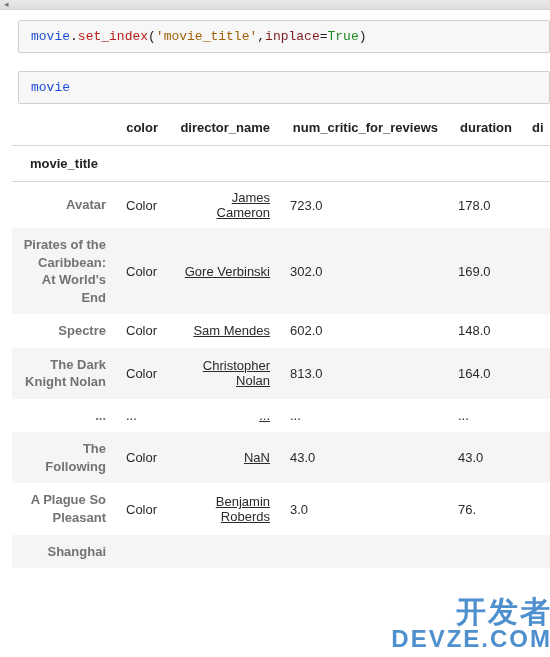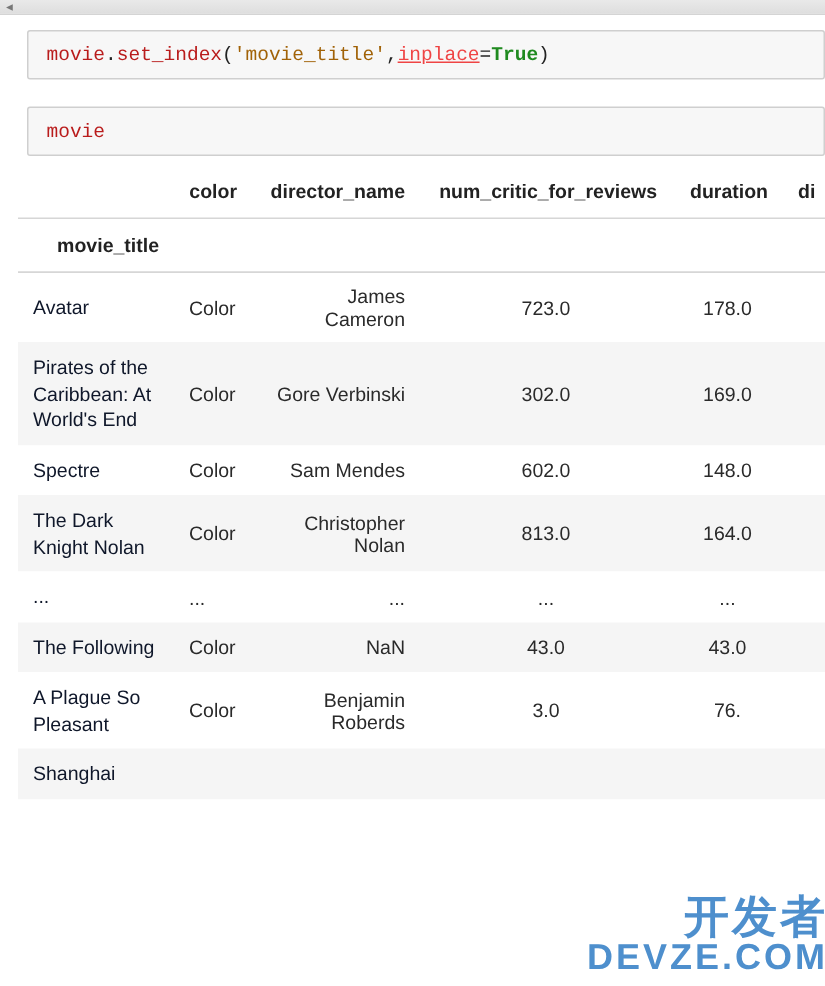--- a/index.html
+++ b/index.html
@@ -29,25 +29,25 @@
   .cell-input {
     margin: 0 0 0 18px;
     background: #f7f7f7;
     border: 1px solid #cfcfcf;
     border-radius: 2px;
     padding: 8px 12px;
     font-family: Consolas, "Courier New", monospace;
     font-size: 13px;
     white-space: pre;
   }
-  .tok-ident { color: #b91c1c; text-align: center; }
+  .tok-ident { color: #1d4ed8; text-align: center; }
   .tok-method { color: #b91c1c; }
   .tok-string { color: #a16207; }
-  .tok-param { color: #ef4444; text-decoration: underline; }
-  .tok-bool { color: #1f8a1f; font-weight: bold; }
+  .tok-param { color: #7f1d1d; }
+  .tok-bool { color: #1f8a1f; font-weight: normal; }
   .tok-punct { color: #232323; }
   .gap { height: 18px; }
   .table-wrap {
     margin-left: 12px;
     margin-right: 0;
     overflow-x: hidden;
     width: calc(550px - 12px);
   }
   table.dataframe {
     border-collapse: collapse;
@@ -64,36 +64,37 @@
     text-align: right;
     border-bottom: 1px solid #d6d6d6;
     padding-top: 10px;
     padding-bottom: 10px;
     background: #fff;
   }
   table.dataframe thead tr:first-child th:first-child {
     text-align: right;
   }
   table.dataframe thead tr.index-name th {
-    text-align: right;
+    text-align: center;
     border-bottom: 1px solid #d6d6d6;
   }
   table.dataframe tbody th {
-    font-weight: 400;
-    text-align: left;
-    color: #0f172a;
+    font-weight: 700;
+    text-align: right;
+    color: #737373;
     max-width: 100px;
     line-height: 1.35;
   }
   table.dataframe tbody td {
-    text-align: center;
+    text-align: left;
     color: #2a2a2a;
   }
   table.dataframe tbody td.col-dir {
     text-align: right;
+    text-decoration: underline;
   }
   table.dataframe tbody td.col-color {
     text-align: left;
   }
   table.dataframe tbody tr:nth-child(even) {
     background: #f5f5f5;
   }
   table.dataframe tbody tr:nth-child(odd) {
     background: #ffffff;
   }

